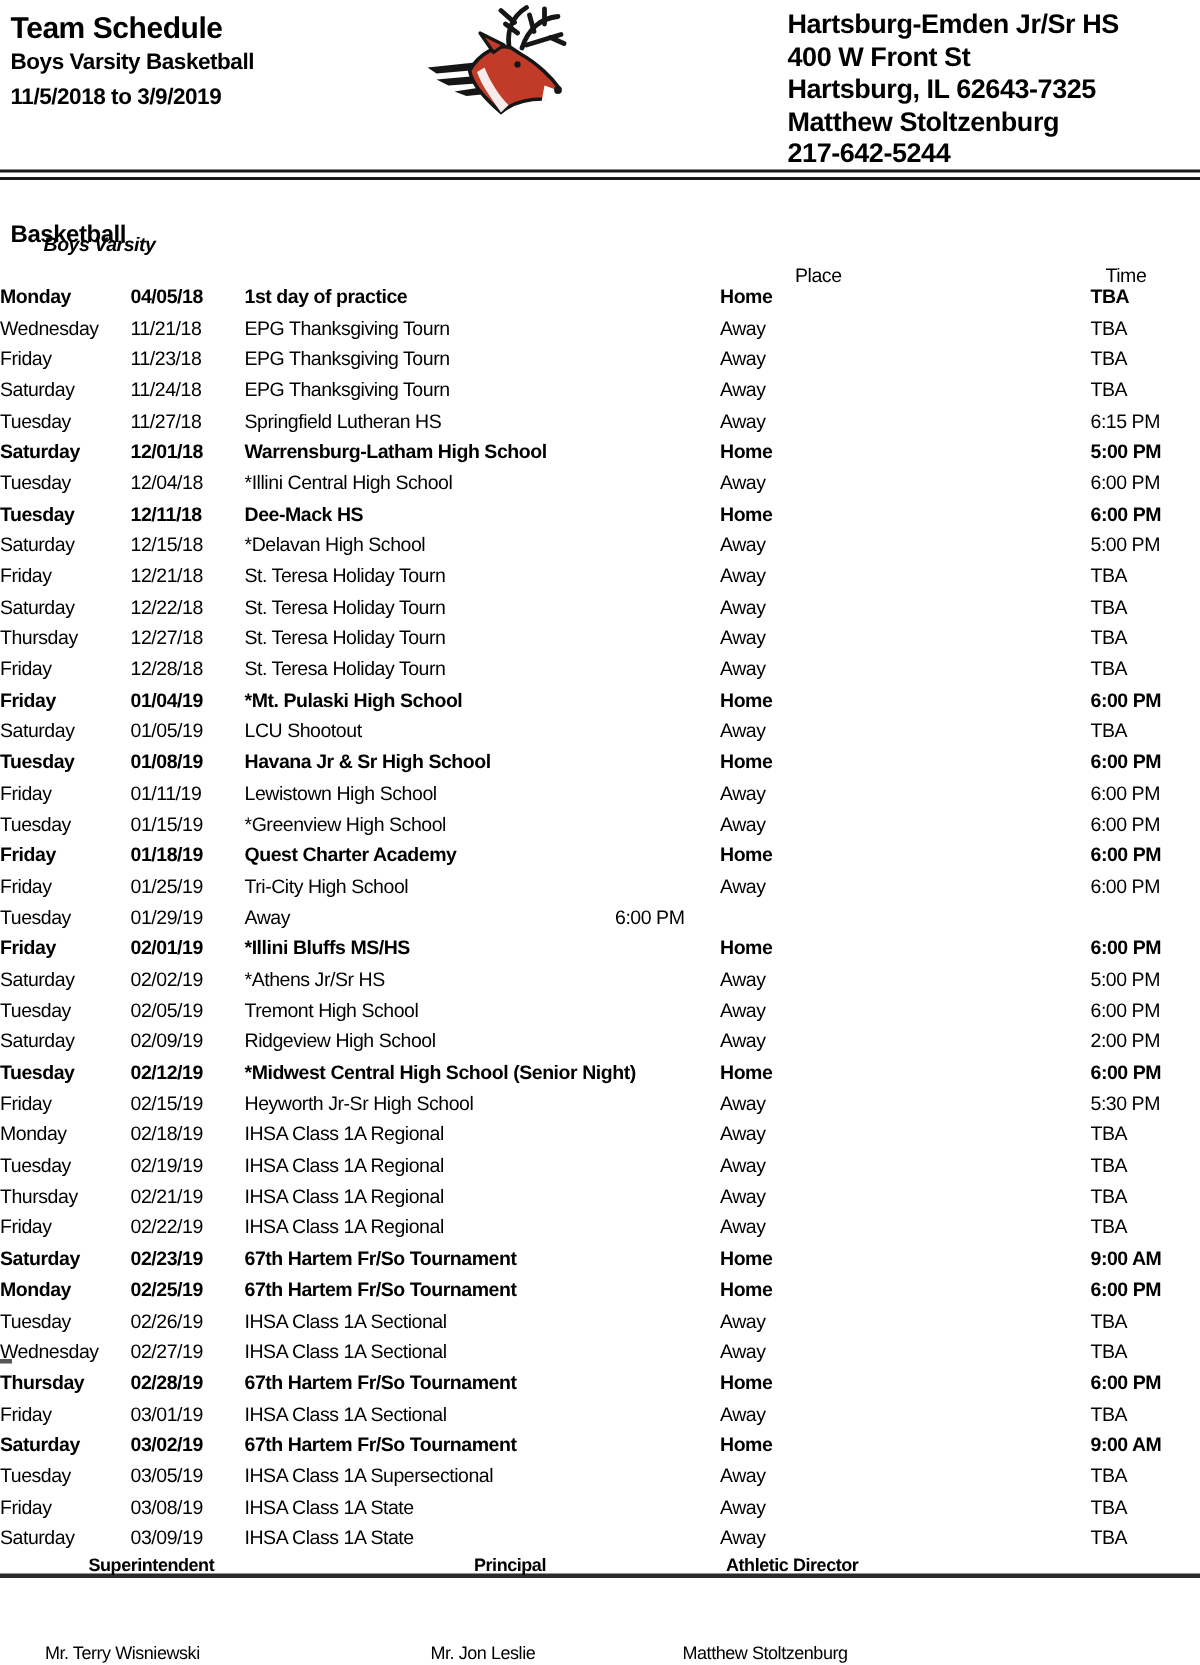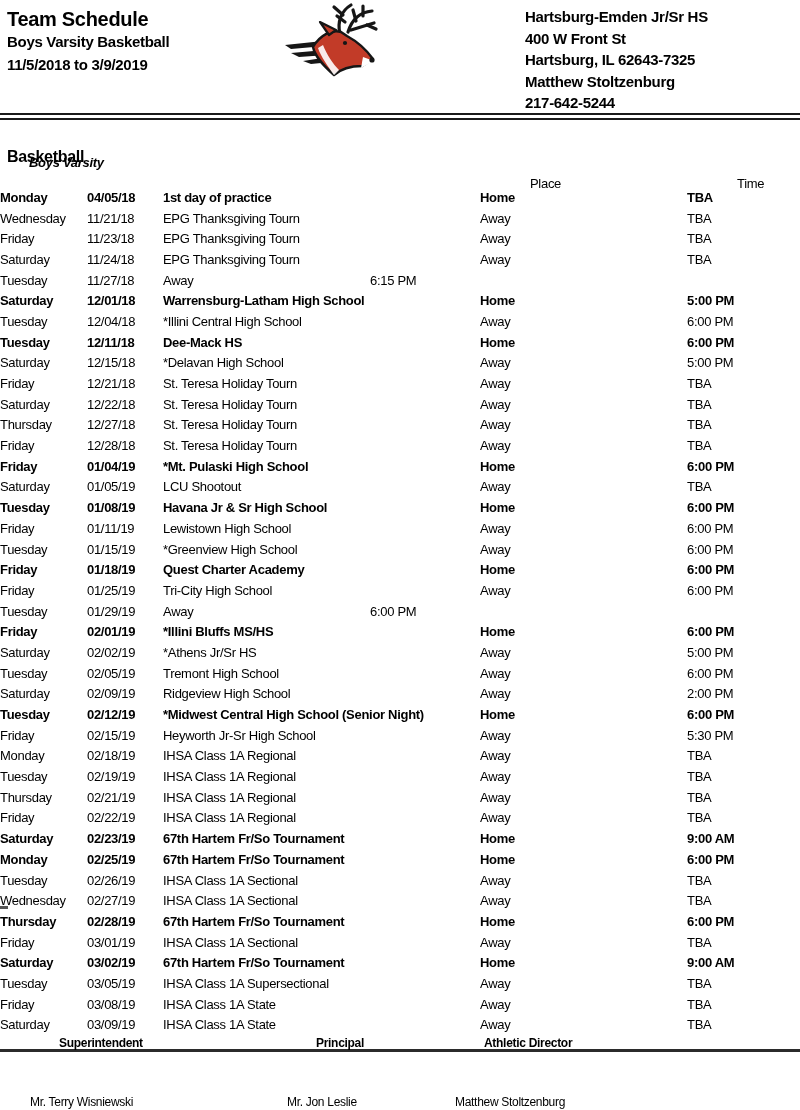--- a/index.html
+++ b/index.html
@@ -7,21 +7,21 @@
     width:800px;height:1110px;position:relative;background:#ffffff;
     font-family:"Liberation Sans","DejaVu Sans",sans-serif;
     color:#000;overflow:hidden;letter-spacing:-0.3px;
   }
   .abs{position:absolute;}
 
   
   .doc-title{left:7px;top:8px;font-size:20px;font-weight:bold;}
   .doc-sub{left:7px;top:33px;font-size:15px;font-weight:bold;}
   .doc-range{left:7px;top:56px;font-size:15px;font-weight:bold;}
-  .school-block{left:525px;top:6px;font-size:15px;font-weight:bold;line-height:21.5px;}
+  .school-block{left:525px;top:6px;font-size:18px;font-weight:bold;line-height:21.5px;}
   .logo{left:283px;top:2px;width:98px;height:80px;}
 
   
   .rule-top{left:0;top:113px;width:800px;height:2px;background:#1a1a1a;}
   .rule-bot{left:0;top:118px;width:800px;height:2px;background:#1a1a1a;}
 
   
   .sport-title{left:7px;top:148px;font-size:16px;font-weight:bold;}
   .team-title{left:29px;top:155px;font-size:13px;font-weight:bold;font-style:italic;}
 
@@ -31,21 +31,21 @@
   .col-head.time{left:737px;}
 
   
   .rows{left:0;top:187px;width:800px;}
   .trow{display:flex;height:20.7px;align-items:center;font-size:13px;}
   .trow.bold{font-weight:bold;}
   .c-day{width:87px;flex:0 0 auto;}
   .c-date{width:76px;flex:0 0 auto;}
   .c-event{width:317px;flex:0 0 auto;white-space:nowrap;}
   .c-place{width:207px;flex:0 0 auto;}
-  .c-time{flex:1;white-space:nowrap;}
+  .c-time{flex:1;white-space:nowrap;margin-left:40px;}
 
   
   .footer-rule{left:0;top:1049px;width:800px;height:3px;background:#2b2b2b;}
   .foot-col{font-size:12px;}
   .foot-title{font-weight:bold;}
   .foot-col.c0{left:30px;}
   .foot-col.c1{left:245px;padding-left:42px;}
   .foot-col.c2{left:455px;}
   .foot-title-row{top:1036px;margin-left:29px;}
   .foot-name-row{top:1095px;}
@@ -132,20 +132,21 @@
     <div class="trow">
       <div class="c-day">Saturday</div>
       <div class="c-date">11/24/18</div>
       <div class="c-event">EPG Thanksgiving Tourn</div>
       <div class="c-place">Away</div>
       <div class="c-time">TBA</div>
     </div>
     <div class="trow">
       <div class="c-day">Tuesday</div>
       <div class="c-date">11/27/18</div>
+      <div class="c-event">Springfield Lutheran HS</div>
       <div class="c-place">Away</div>
       <div class="c-time">6:15 PM</div>
     </div>
     <div class="trow bold">
       <div class="c-day">Saturday</div>
       <div class="c-date">12/01/18</div>
       <div class="c-event">Warrensburg-Latham High School</div>
       <div class="c-place">Home</div>
       <div class="c-time">5:00 PM</div>
     </div>

